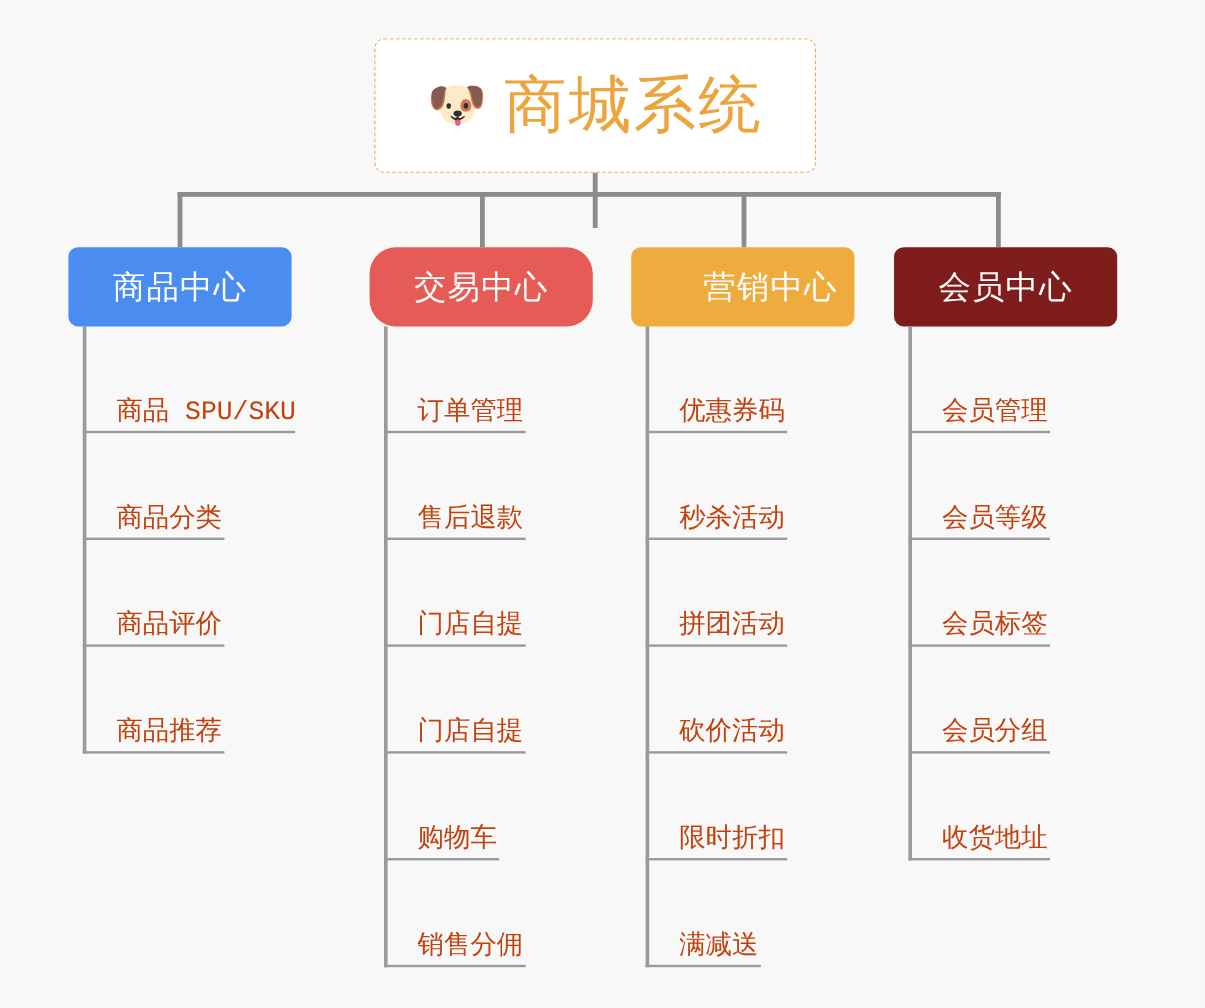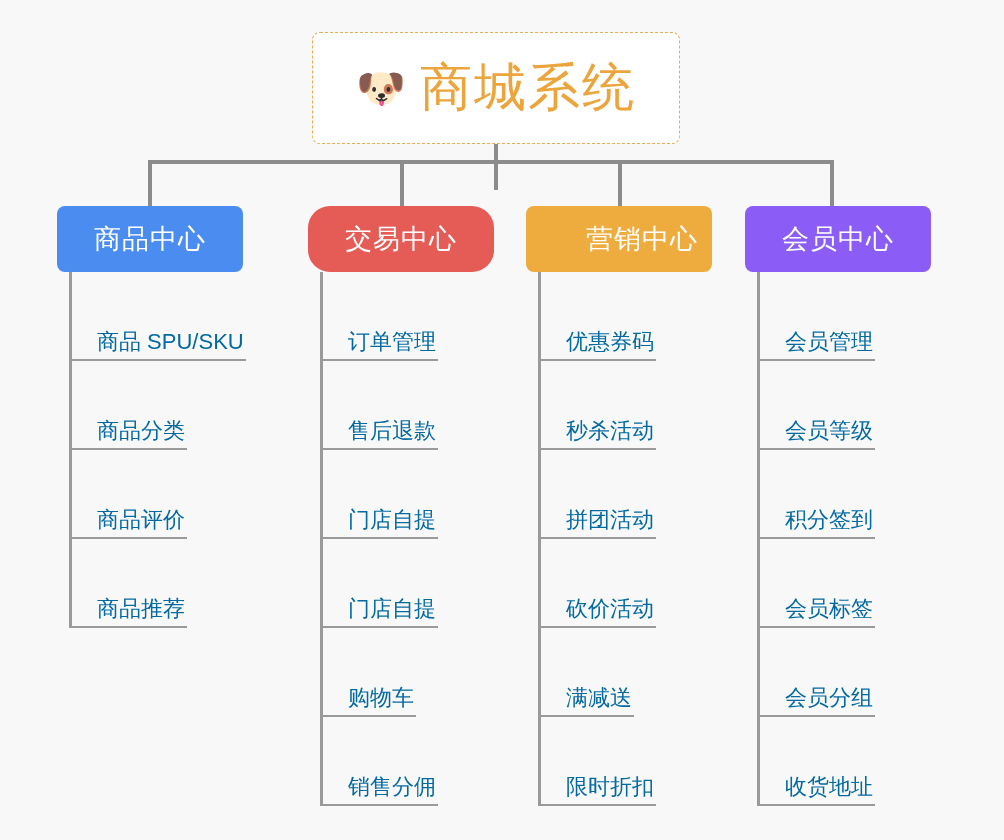--- a/index.html
+++ b/index.html
@@ -89,22 +89,23 @@
     height: 89px;
     display: flex;
     align-items: flex-end;
   }
   .leaf-label {
     position: relative;
     display: inline-block;
     margin-left: 28px;
     padding-bottom: 4px;
     font-size: 22px;
-    color: #0369a1;
+    color: #c2410c;
     white-space: nowrap;
+    font-family: Liberation Mono, monospace;
   }
   .leaf-underline {
     position: absolute;
     left: 0;
     bottom: 0;
     height: 2px;
     background: #9a9a9a;
   }
 </style>
 </head>
@@ -197,48 +198,44 @@
           </div>
           <div class="leaf">
             <span class="leaf-label">拼团活动</span>
             <div class="leaf-underline" style="width: 118px;"></div>
           </div>
           <div class="leaf">
             <span class="leaf-label">砍价活动</span>
             <div class="leaf-underline" style="width: 118px;"></div>
           </div>
           <div class="leaf">
+            <span class="leaf-label">限时折扣</span>
+            <div class="leaf-underline" style="width: 118px;"></div>
+          </div>
+          <div class="leaf">
             <span class="leaf-label">满减送</span>
             <div class="leaf-underline" style="width: 96px;"></div>
           </div>
-          <div class="leaf">
-            <span class="leaf-label">限时折扣</span>
-            <div class="leaf-underline" style="width: 118px;"></div>
-          </div>
         </div>
       </div>
       <div class="branch" style="left: 745px;">
-        <div class="branch-header" style="background: #8b5cf6;">
+        <div class="branch-header" style="background: #7f1d1d;">
           <span>会员中心</span>
         </div>
         <div class="leaves">
           <div class="spine"></div>
           <div class="leaf">
             <span class="leaf-label">会员管理</span>
             <div class="leaf-underline" style="width: 118px;"></div>
           </div>
           <div class="leaf">
             <span class="leaf-label">会员等级</span>
             <div class="leaf-underline" style="width: 118px;"></div>
           </div>
           <div class="leaf">
-            <span class="leaf-label">积分签到</span>
-            <div class="leaf-underline" style="width: 118px;"></div>
-          </div>
-          <div class="leaf">
             <span class="leaf-label">会员标签</span>
             <div class="leaf-underline" style="width: 118px;"></div>
           </div>
           <div class="leaf">
             <span class="leaf-label">会员分组</span>
             <div class="leaf-underline" style="width: 118px;"></div>
           </div>
           <div class="leaf">
             <span class="leaf-label">收货地址</span>
             <div class="leaf-underline" style="width: 118px;"></div>

